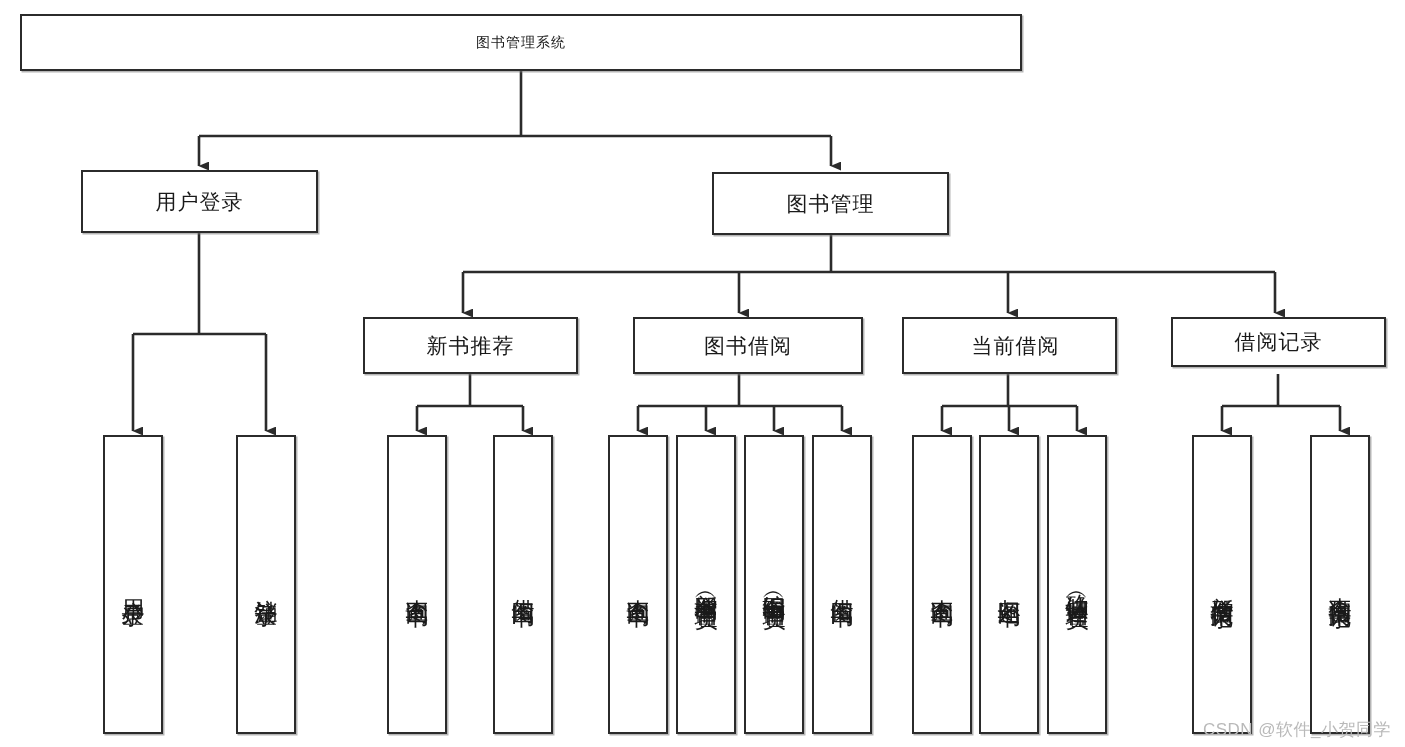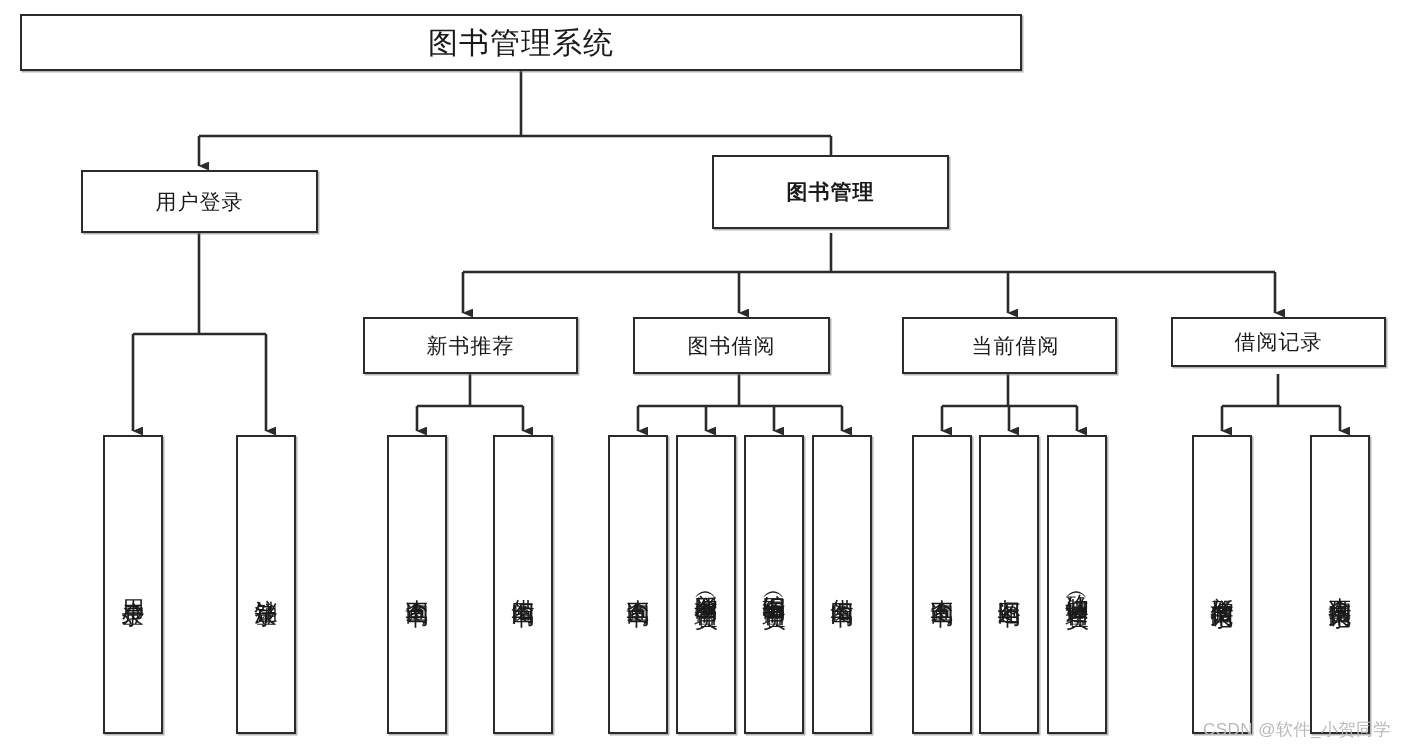--- a/index.html
+++ b/index.html
@@ -36,21 +36,21 @@
     align-items: center;
     justify-content: center;
   }
   .node-label-h {
     font-size: 21px;
     color: #1a1a1a;
     letter-spacing: 1px;
     line-height: 1.2;
     white-space: nowrap;
   }
-  .node-box.root .node-label-h { font-size: 30px; }
+  .node-box.root .node-label-h { font-size: 14px; }
   .node-box.leaf {
     align-items: flex-start;
     justify-content: center;
     padding-top: 0;
   }
   .node-label-v {
     writing-mode: vertical-rl;
     text-orientation: upright;
     font-size: 23px;
     color: #1a1a1a;
@@ -130,28 +130,28 @@
     </g>
   </svg>
 
   <div class="node-box root" style="left:20px; top:14px; width:1002px; height:57px;">
     <span class="node-label-h">图书管理系统</span>
   </div>
 
   <div class="node-box" style="left:81px; top:170px; width:237px; height:63px;">
     <span class="node-label-h">用户登录</span>
   </div>
-  <div class="node-box" style="left:712px; top:155px; width:237px; height:74px;font-weight:bold;">
+  <div class="node-box" style="left:712px; top:172px; width:237px; height:63px;">
     <span class="node-label-h">图书管理</span>
   </div>
 
   <div class="node-box" style="left:363px; top:317px; width:215px; height:57px;">
     <span class="node-label-h">新书推荐</span>
   </div>
-  <div class="node-box" style="left:633px; top:317px; width:197px; height:57px;">
+  <div class="node-box" style="left:633px; top:317px; width:230px; height:57px;">
     <span class="node-label-h">图书借阅</span>
   </div>
   <div class="node-box" style="left:902px; top:317px; width:215px; height:57px;padding-left:12px;">
     <span class="node-label-h">当前借阅</span>
   </div>
   <div class="node-box" style="left:1171px; top:317px; width:215px; height:50px;">
     <span class="node-label-h">借阅记录</span>
   </div>
 
   <div class="node-box leaf" style="left:103px; top:435px; width:60px; height:299px;">

